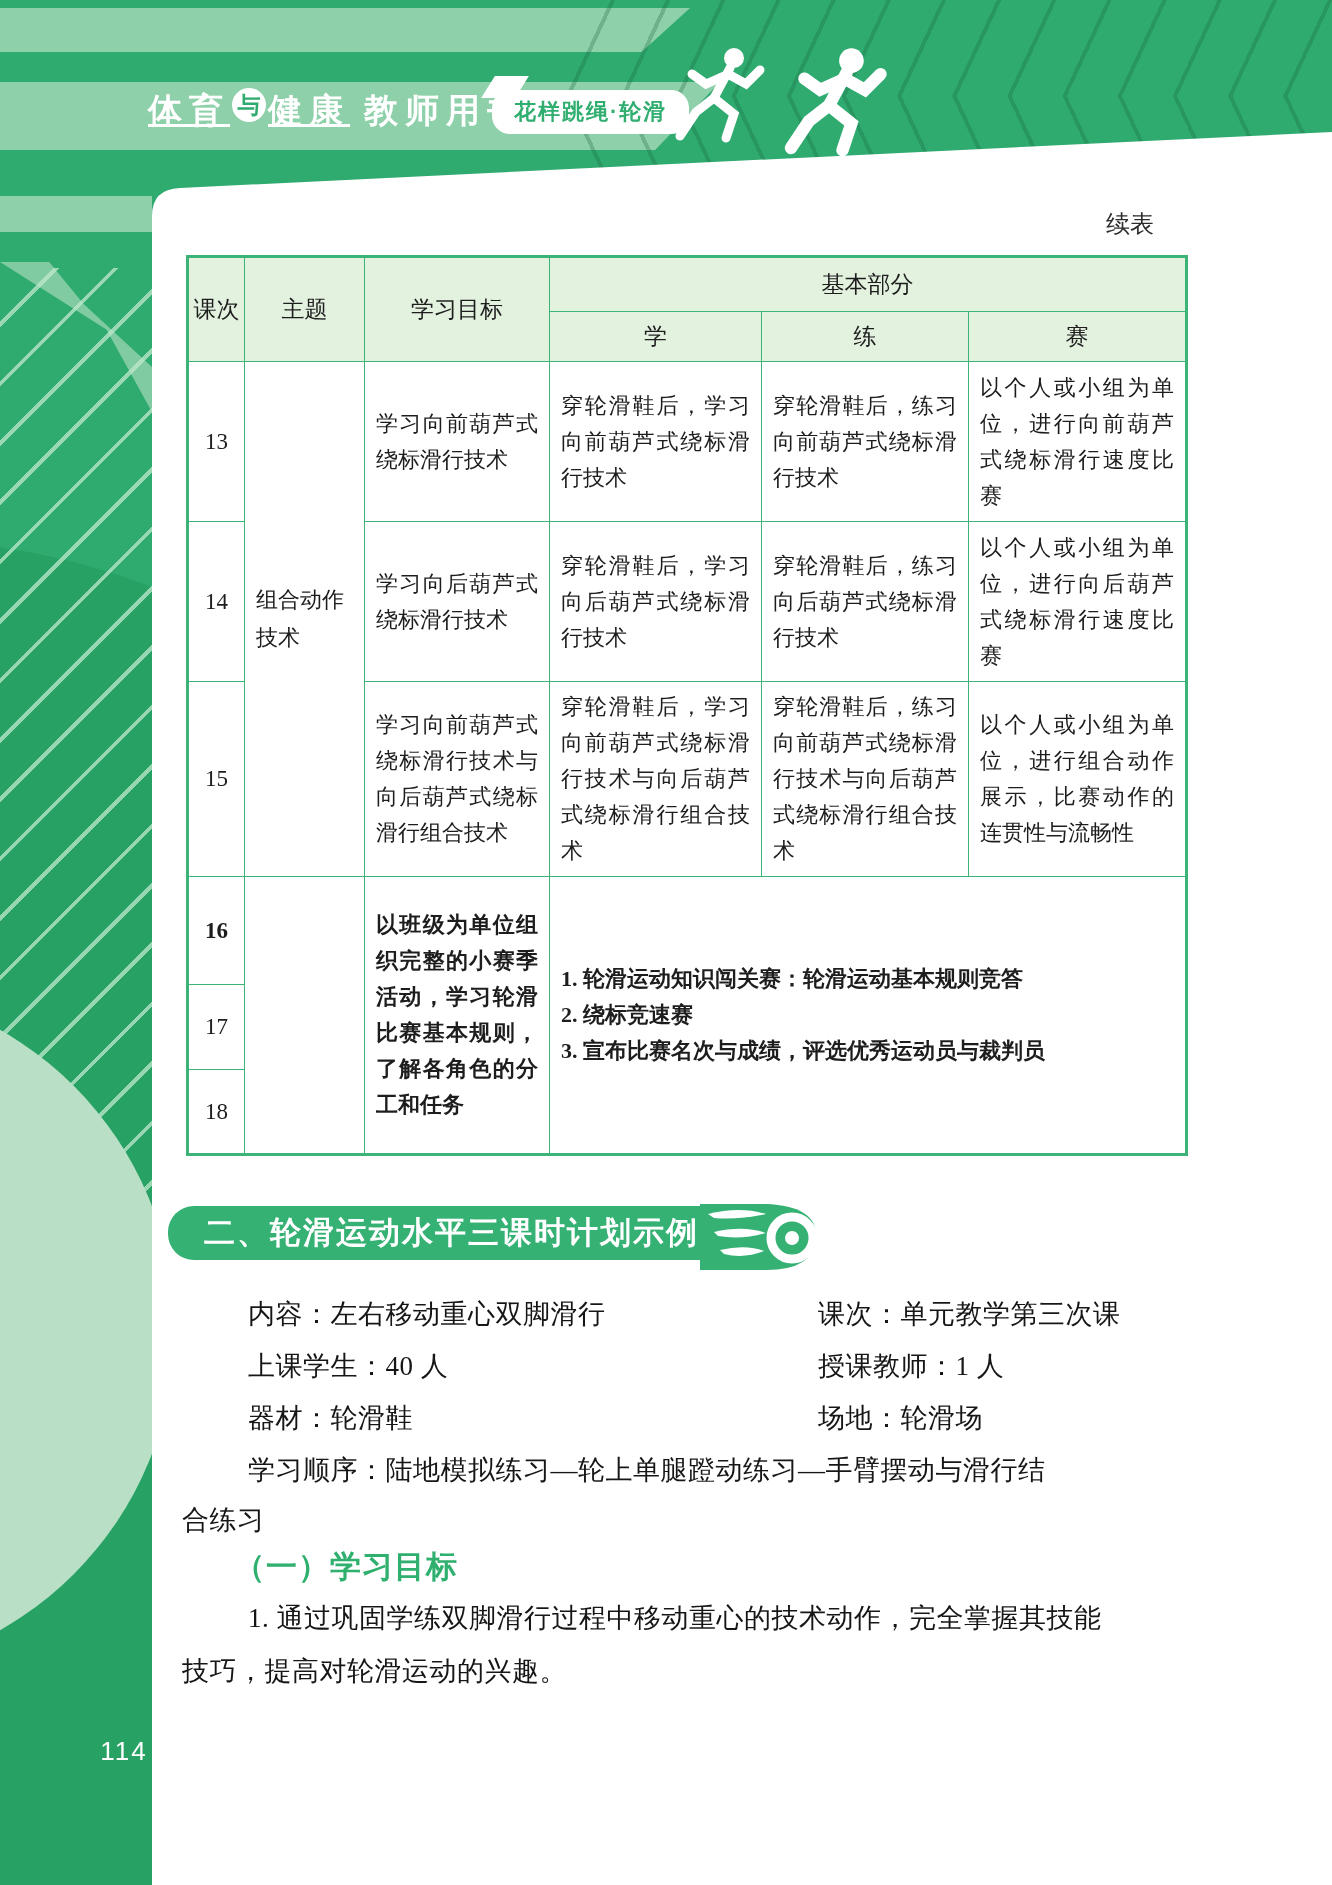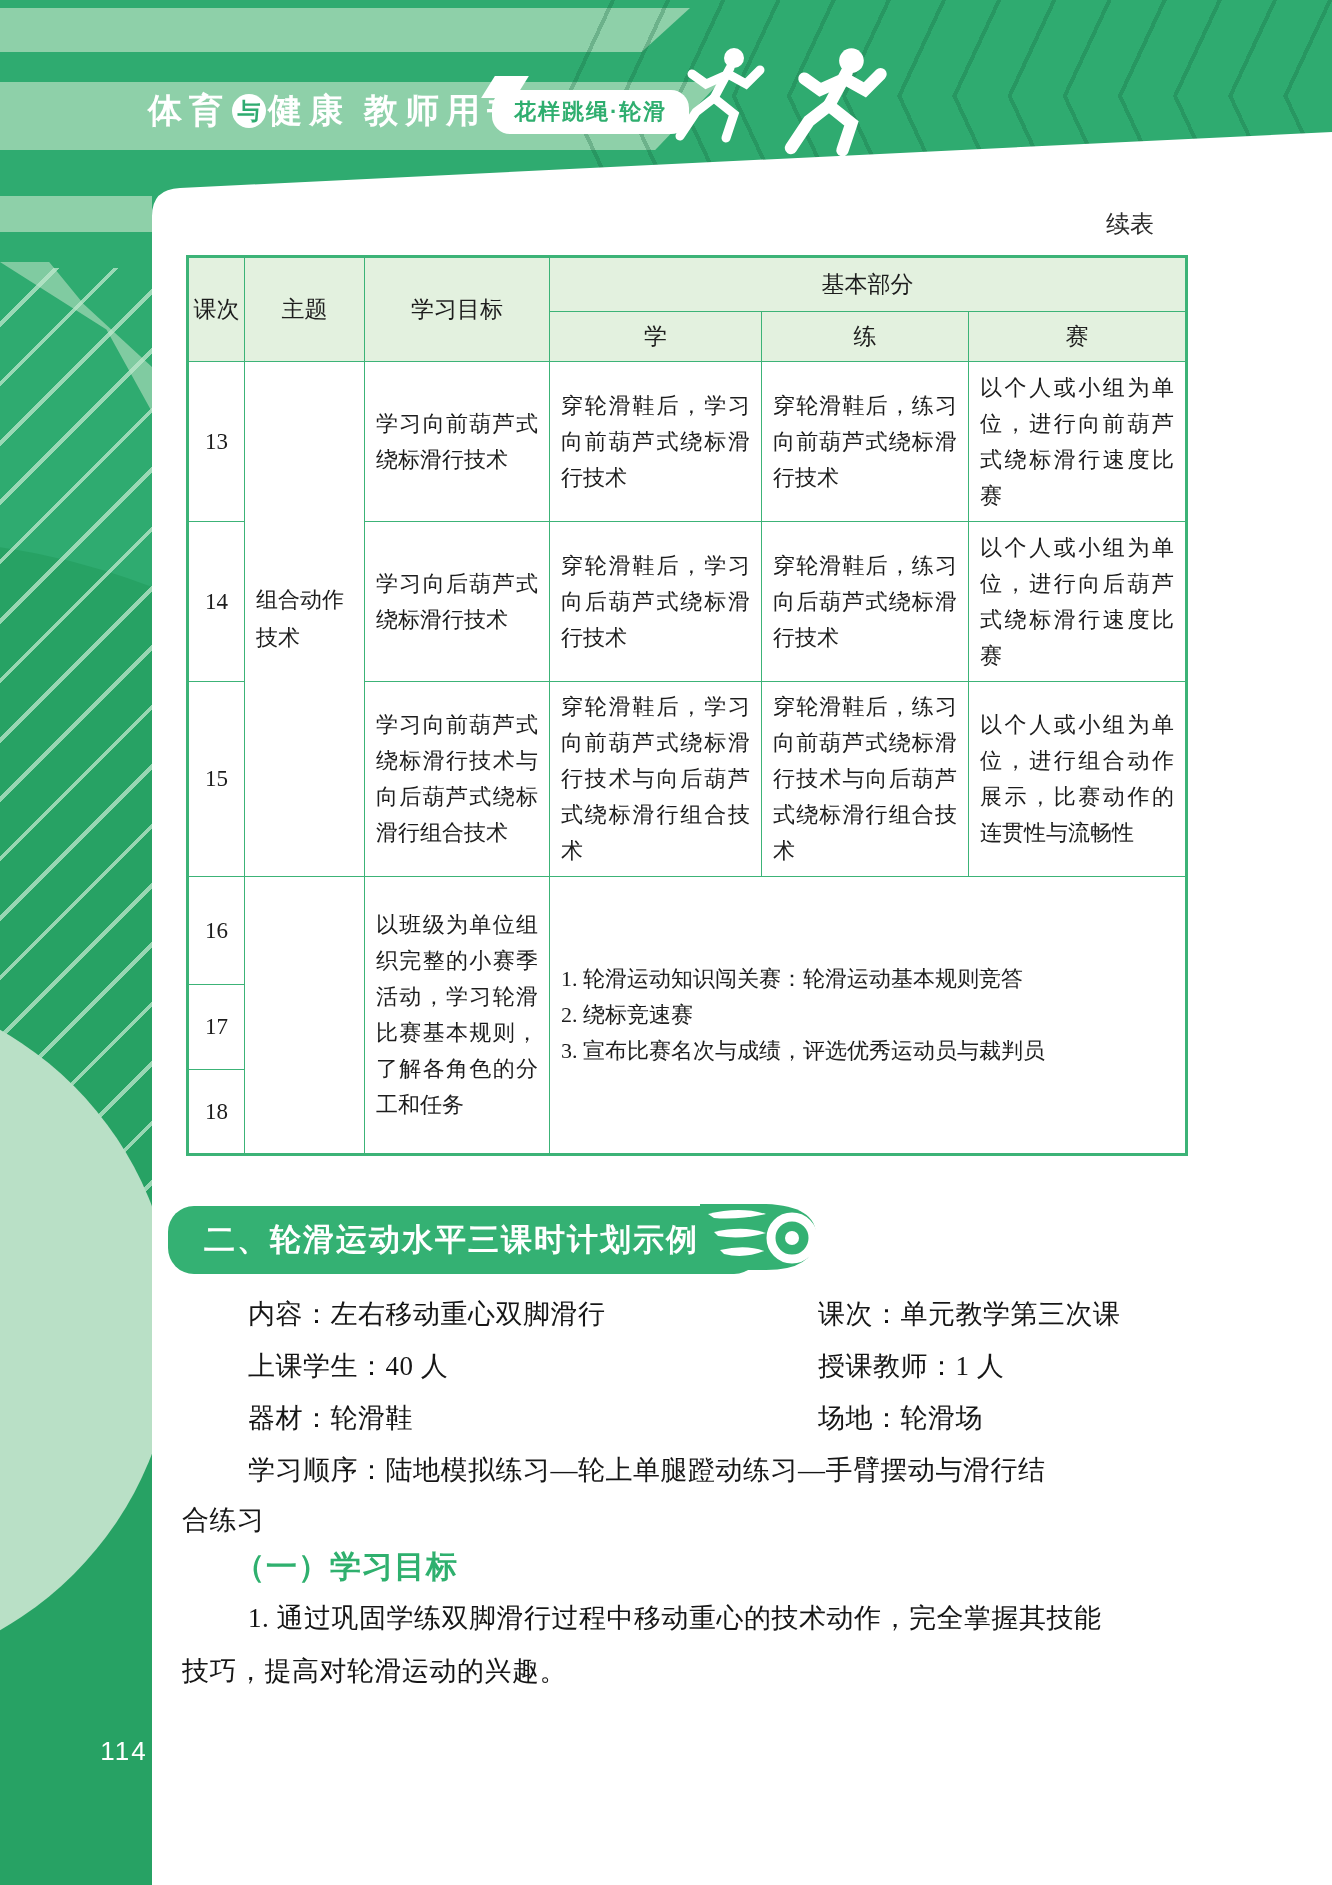--- a/index.html
+++ b/index.html
@@ -27,21 +27,21 @@
 
   
   svg.panel{position:absolute;left:0;top:0;}
 
   
   .hdr{position:absolute;left:148px;top:88px;display:flex;align-items:center;gap:14px;
        font-family:"Liberation Sans","DejaVu Sans",sans-serif;font-weight:bold;color:#fff;
        font-size:34px;letter-spacing:7px;z-index:6;}
   .hdr .circ{width:34px;height:34px;border-radius:50%;background:#fff;color:#2fab70;
        display:flex;align-items:center;justify-content:center;font-size:23px;letter-spacing:0;flex:0 0 auto;}
-  .hdr .grp{display:flex;align-items:center;gap:2px;}
+  .hdr .grp{display:flex;gap:2px;text-decoration:underline;}
   .tag{position:absolute;left:492px;top:90px;background:#fff;border-radius:18px;padding:7px 22px;
        color:#2fae6f;font-family:"Liberation Sans","DejaVu Sans",sans-serif;font-weight:bold;
        font-size:22px;letter-spacing:2px;z-index:6;}
   .tag::before{content:"";position:absolute;left:-4px;top:-14px;width:34px;height:22px;background:#fff;
        transform:skewX(-32deg);}
   .runners{position:absolute;left:672px;top:36px;z-index:6;}
 
   
   .cont{position:absolute;left:1106px;top:208px;font-size:24px;color:#2b2b2b;z-index:6;}
 
@@ -52,27 +52,27 @@
        line-height:36px;text-align:justify;text-justify:inter-character;}
   table.sched{border:3px solid #3cb377;}
   table.sched td.hd{background:#e3f1df;text-align:center;font-size:23px;padding:2px 4px;line-height:34px;}
   table.sched td.num{text-align:center;font-size:23px;padding:2px;}
   table.sched td.theme{text-align:left;line-height:38px;}
   table.sched tr.r-h1{height:55px;}
   table.sched tr.r-h2{height:50px;}
   table.sched tr.r13{height:160px;}
   table.sched tr.r14{height:160px;}
   table.sched tr.r15{height:195px;}
-  table.sched tr.r16{height:108px;}
+  table.sched tr.r16{height:108px;font-weight:bold;}
   table.sched tr.r17{height:85px;}
   table.sched tr.r18{height:85px;}
   td.items{line-height:46px;text-align:left;padding-left:18px;margin-top:35px;}
 
   
-  .banner{position:absolute;left:168px;top:1206px;width:592px;height:68px;background:#34b173;
+  .banner{position:absolute;left:168px;top:1206px;width:592px;height:54px;background:#34b173;
       border-radius:26px;display:flex;align-items:center;z-index:6;}
   .banner span{color:#fff;font-family:"Liberation Sans","DejaVu Sans",sans-serif;font-weight:bold;
       font-size:31px;letter-spacing:2px;margin-left:36px;white-space:nowrap;}
   .banner-icon{position:absolute;left:700px;top:1196px;z-index:7;}
 
   
   .line{position:absolute;font-size:27px;color:#161616;white-space:nowrap;z-index:6;letter-spacing:.5px;}
   .sub{position:absolute;left:234px;top:1546px;font-size:31px;z-index:6;color:#2fb06e;
       font-family:"Liberation Sans","DejaVu Sans",sans-serif;font-weight:bold;letter-spacing:1px;text-align:right;}
   .pagenum{position:absolute;left:98px;top:1736px;width:52px;text-align:center;color:#fff;

